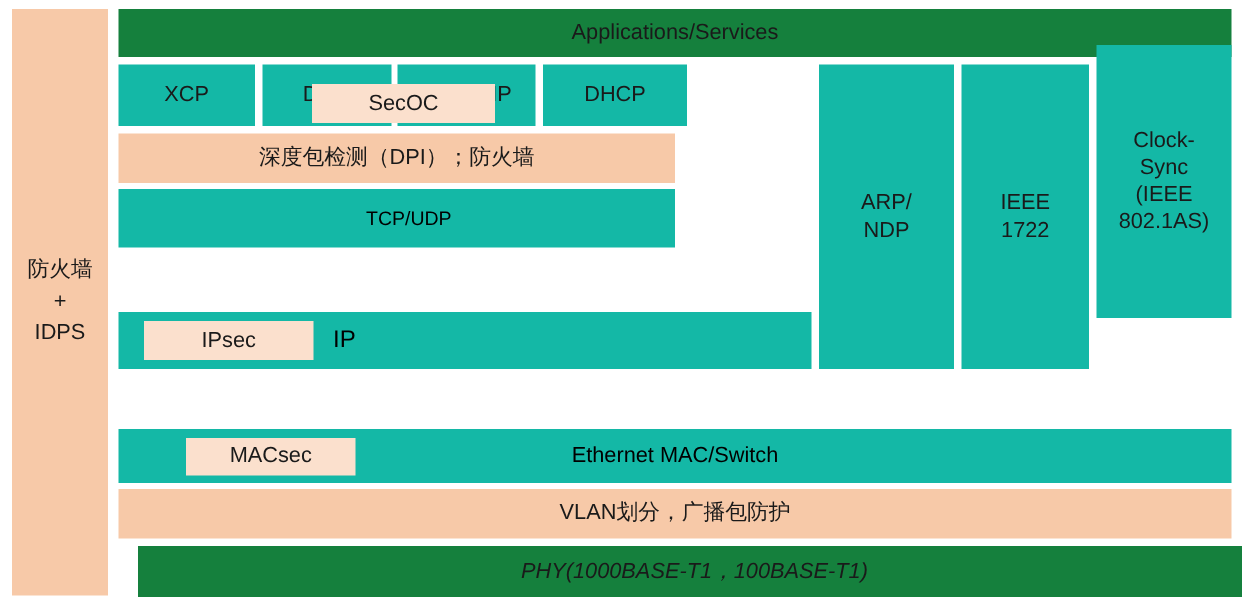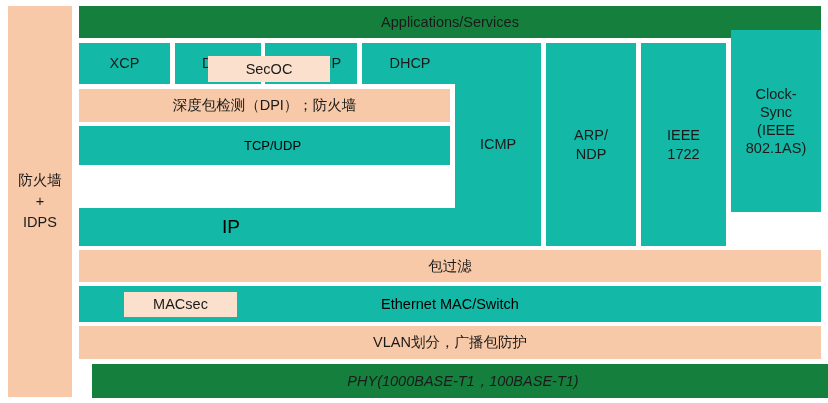--- a/index.html
+++ b/index.html
@@ -60,21 +60,21 @@
   #tcpudp-label{ position:absolute; left:222px; top:126px; width:120px; height:39px;
                  display:flex; align-items:center; justify-content:flex-start; font-size:13px;margin-left:22px; }
 
   
   #vlan   { left:79px; top:169px; width:462px; height:35px; }
 
   
   #iprow  { left:79px; top:208px; width:462px; height:38px; }
   #ipsec  { left:96px; top:214px; width:113px; height:26px; font-size:14.5px; }
   #ip-label{ position:absolute; left:222px; top:208px; width:180px; height:38px;
-             display:flex; align-items:center; justify-content:flex-start; font-size:19px; }
+             display:flex; align-items:center; justify-content:flex-start; font-size:16px; }
 
   
   #icmp    { left:455px; top:43px;  width:86px;  height:203px; }
   #arpndp  { left:546px; top:43px;  width:90px;  height:203px; }
   #ieee    { left:641px; top:43px;  width:85px;  height:203px; }
   #clock   { left:731px; top:30px;  width:90px;  height:182px; }
 
   
   #pkt     { left:79px; top:250px; width:742px; height:32px; }
   #ethmac  { left:79px; top:286px; width:742px; height:36px; }
@@ -102,33 +102,32 @@
 
   <div class="blk softpk" id="secoc">SecOC</div>
 
   <div class="blk peach" id="dpi">深度包检测（DPI）；防火墙</div>
 
   <div class="blk blue" id="tcpudp"></div>
   <div id="tcpudp-label">TCP/UDP</div>
 
 
   <div class="blk blue" id="iprow"></div>
+  <div class="blk softpk" id="ipsec">IPsec</div>
   <div id="ip-label">IP</div>
 
-  <div class="blk blue" id="icmp">ICMP</div>
   <div class="blk blue" id="arpndp">ARP/
 NDP</div>
   <div class="blk blue" id="ieee">IEEE
 1722</div>
   <div class="blk blue" id="clock">Clock-
 Sync
 (IEEE
 802.1AS)</div>
 
-  <div class="blk peach" id="pkt">包过滤</div>
 
   <div class="blk blue" id="ethmac"></div>
   <div id="eth-label">Ethernet MAC/Switch</div>
   <div class="blk softpk" id="macsec">MACsec</div>
 
   <div class="blk peach" id="vlanfen">VLAN划分，广播包防护</div>
 
   <div class="blk grey" id="phy">PHY(1000BASE-T1，100BASE-T1)</div>
 
 </div>

